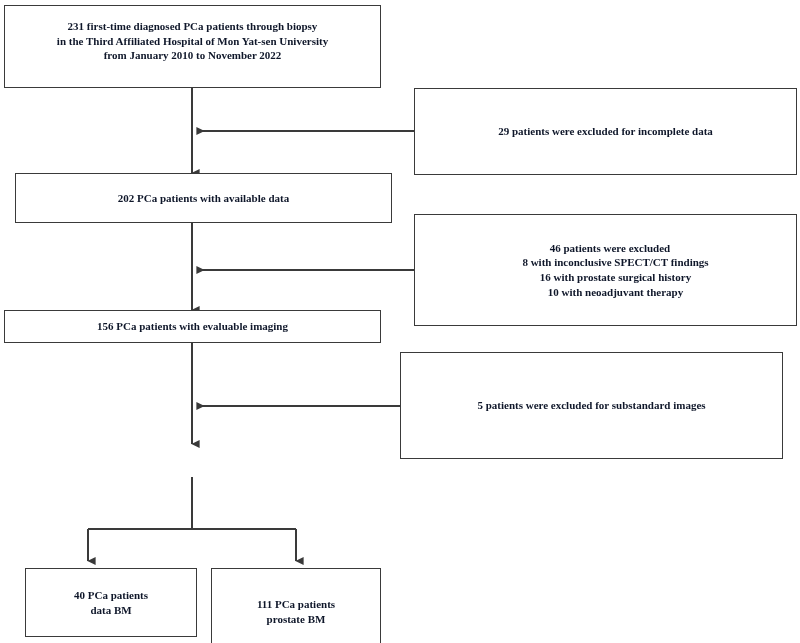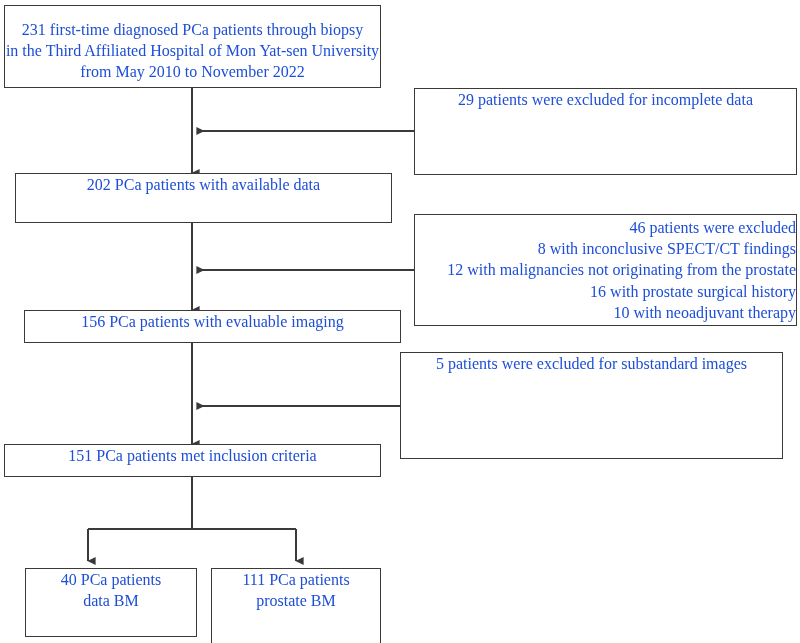--- a/index.html
+++ b/index.html
@@ -15,33 +15,33 @@
     font-family: "Liberation Serif", "DejaVu Serif", serif;
     overflow: hidden;
   }
   .box {
     position: absolute;
     box-sizing: border-box;
     border: 1.5px solid #3a3a3a;
     background: #ffffff;
     display: flex;
     flex-direction: column;
-    justify-content: flex-start;
+    justify-content: center;
     align-items: center;
   }
   .box .line {
-    font-weight: normal;
-    font-size: 16px;
-    color: #1d4ed8;
+    font-weight: bold;
+    font-size: 11px;
+    color: #0f172a;
     line-height: 1.32;
     text-align: center;
     white-space: nowrap;
   }
   .box.align-left {
-    align-items: flex-end;
+    align-items: center;
     justify-content: center;
     padding-left: 9px;
   }
   .box.align-left .line {
     text-align: left;
   }
   .box.align-left .line.indent {
     padding-left: 11px;
   }
   .box.top-anchor {
@@ -84,43 +84,39 @@
 
     <line x1="192" y1="477" x2="192" y2="529" stroke="#3a3a3a" stroke-width="2"></line>
     <line x1="88" y1="529" x2="296" y2="529" stroke="#3a3a3a" stroke-width="2"></line>
     <line x1="88" y1="529" x2="88" y2="561" stroke="#3a3a3a" stroke-width="2" marker-end="url(#arrowdown)"></line>
     <line x1="296" y1="529" x2="296" y2="561" stroke="#3a3a3a" stroke-width="2" marker-end="url(#arrowdown)"></line>
   </svg>
 
   <div class="box top-anchor" style="left:4px; top:5px; width:377px; height:83px;">
     <div class="line">231 first-time diagnosed PCa patients through biopsy</div>
     <div class="line">in the Third Affiliated Hospital of Mon Yat-sen University</div>
-    <div class="line">from May 2010 to November 2022</div>
+    <div class="line">from January 2010 to November 2022</div>
   </div>
 
   <div class="box" style="left:4px; top:173px; width:377px; height:50px;margin-left:11px;">
     <div class="line">202 PCa patients with available data</div>
   </div>
 
-  <div class="box" style="left:4px; top:310px; width:377px; height:33px;margin-left:20px;">
+  <div class="box" style="left:4px; top:310px; width:377px; height:33px;">
     <div class="line">156 PCa patients with evaluable imaging</div>
   </div>
 
-  <div class="box" style="left:4px; top:444px; width:377px; height:33px;">
-    <div class="line">151 PCa patients met inclusion criteria</div>
-  </div>
 
   <div class="box" style="left:414px; top:88px; width:383px; height:87px;">
     <div class="line">29 patients were excluded for incomplete data</div>
   </div>
 
   <div class="box align-left" style="left:414px; top:214px; width:383px; height:112px;">
     <div class="line">46 patients were excluded</div>
     <div class="line indent">8 with inconclusive SPECT/CT findings</div>
-    <div class="line indent">12 with malignancies not originating from the prostate</div>
     <div class="line indent">16 with prostate surgical history</div>
     <div class="line indent">10 with neoadjuvant therapy</div>
   </div>
 
   <div class="box" style="left:400px; top:352px; width:383px; height:107px;">
     <div class="line">5 patients were excluded for substandard images</div>
   </div>
 
   <div class="box" style="left:4px; top:568px; width:172px; height:69px;margin-left:21px;">
     <div class="line">40 PCa patients</div>

